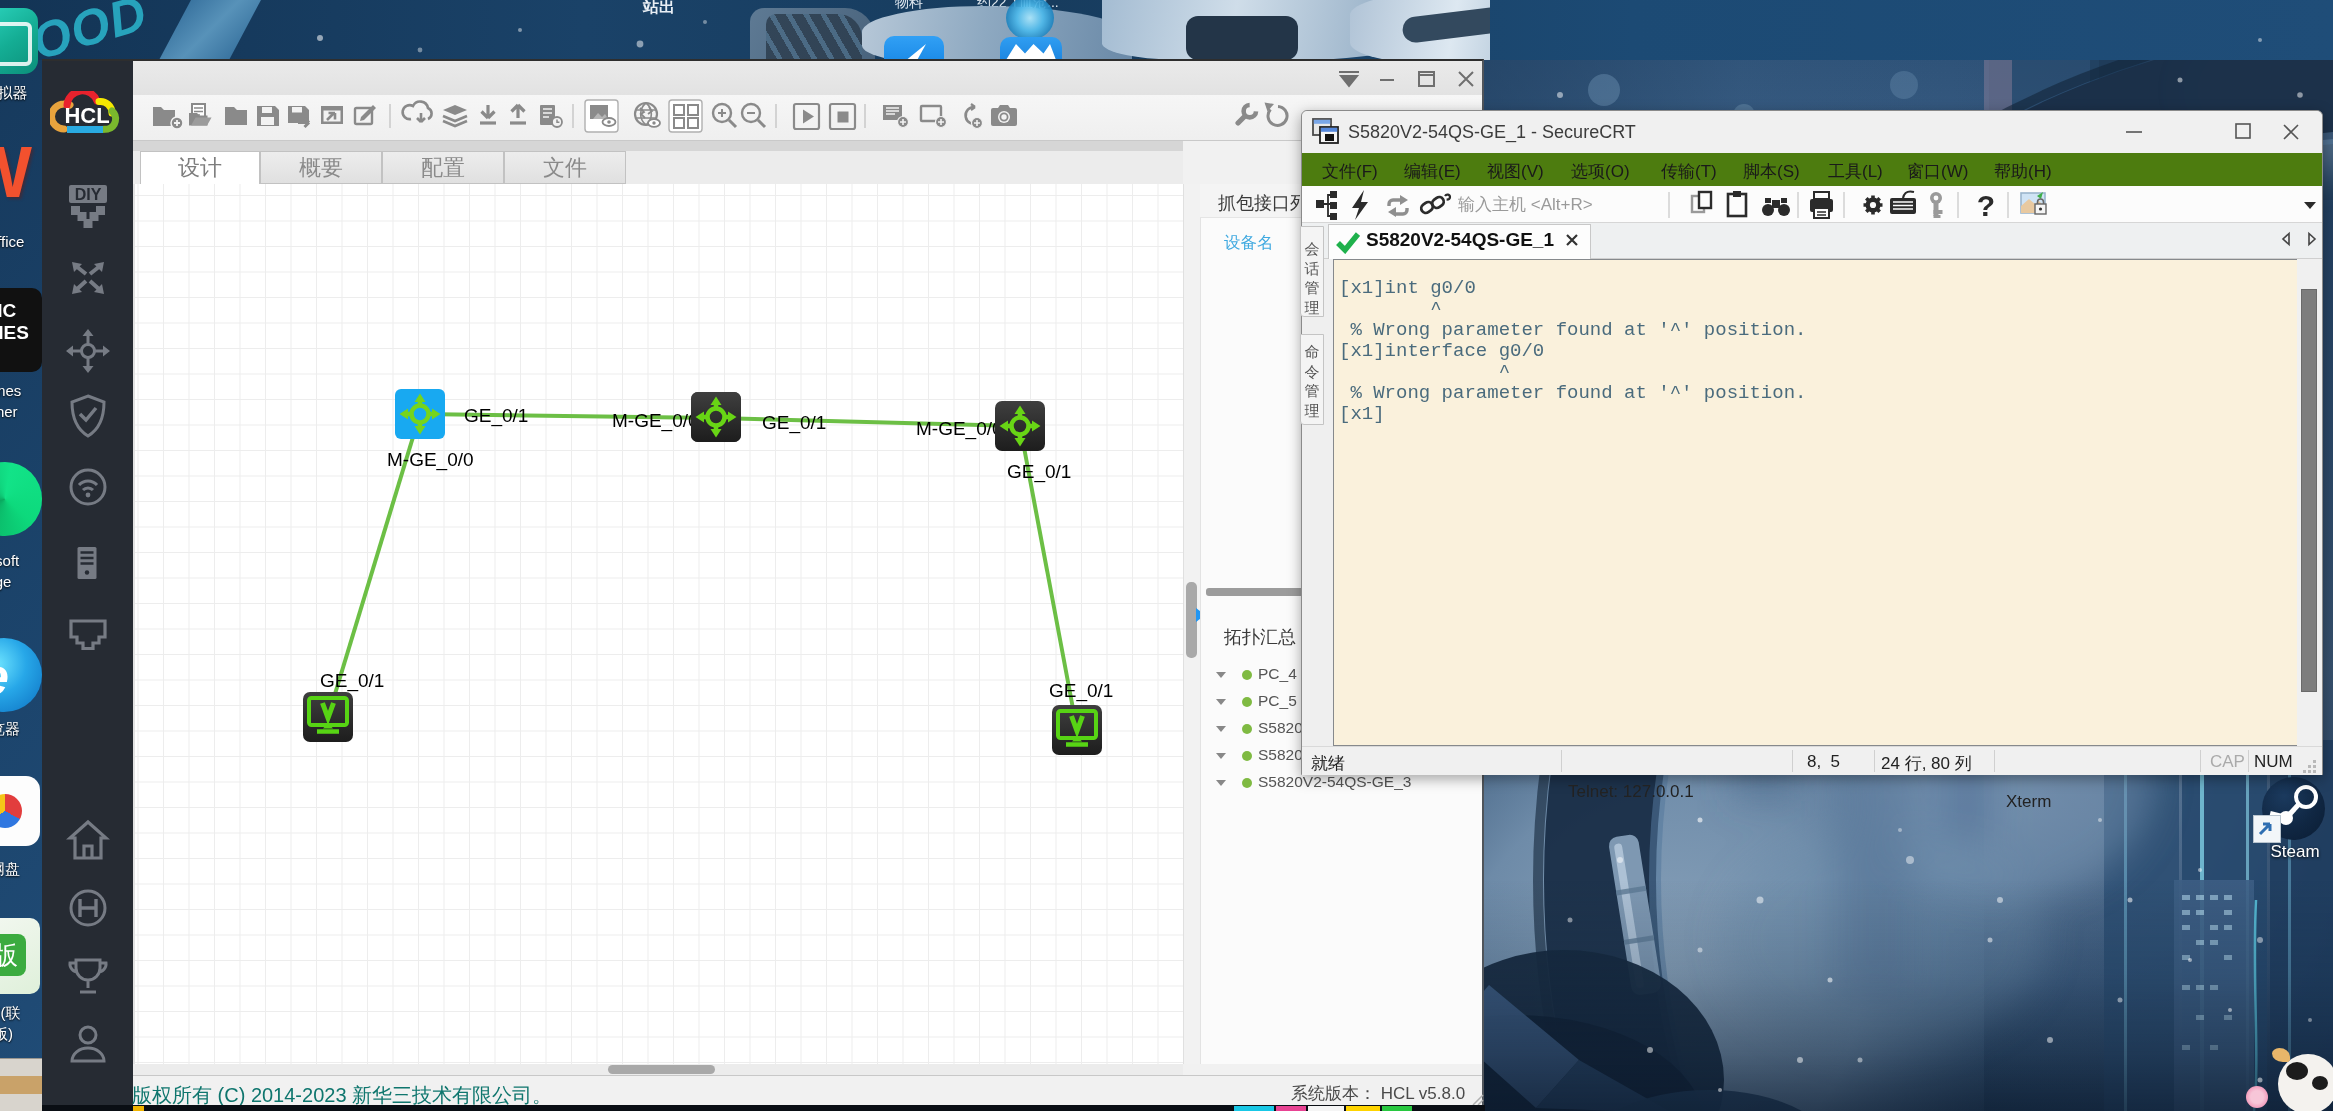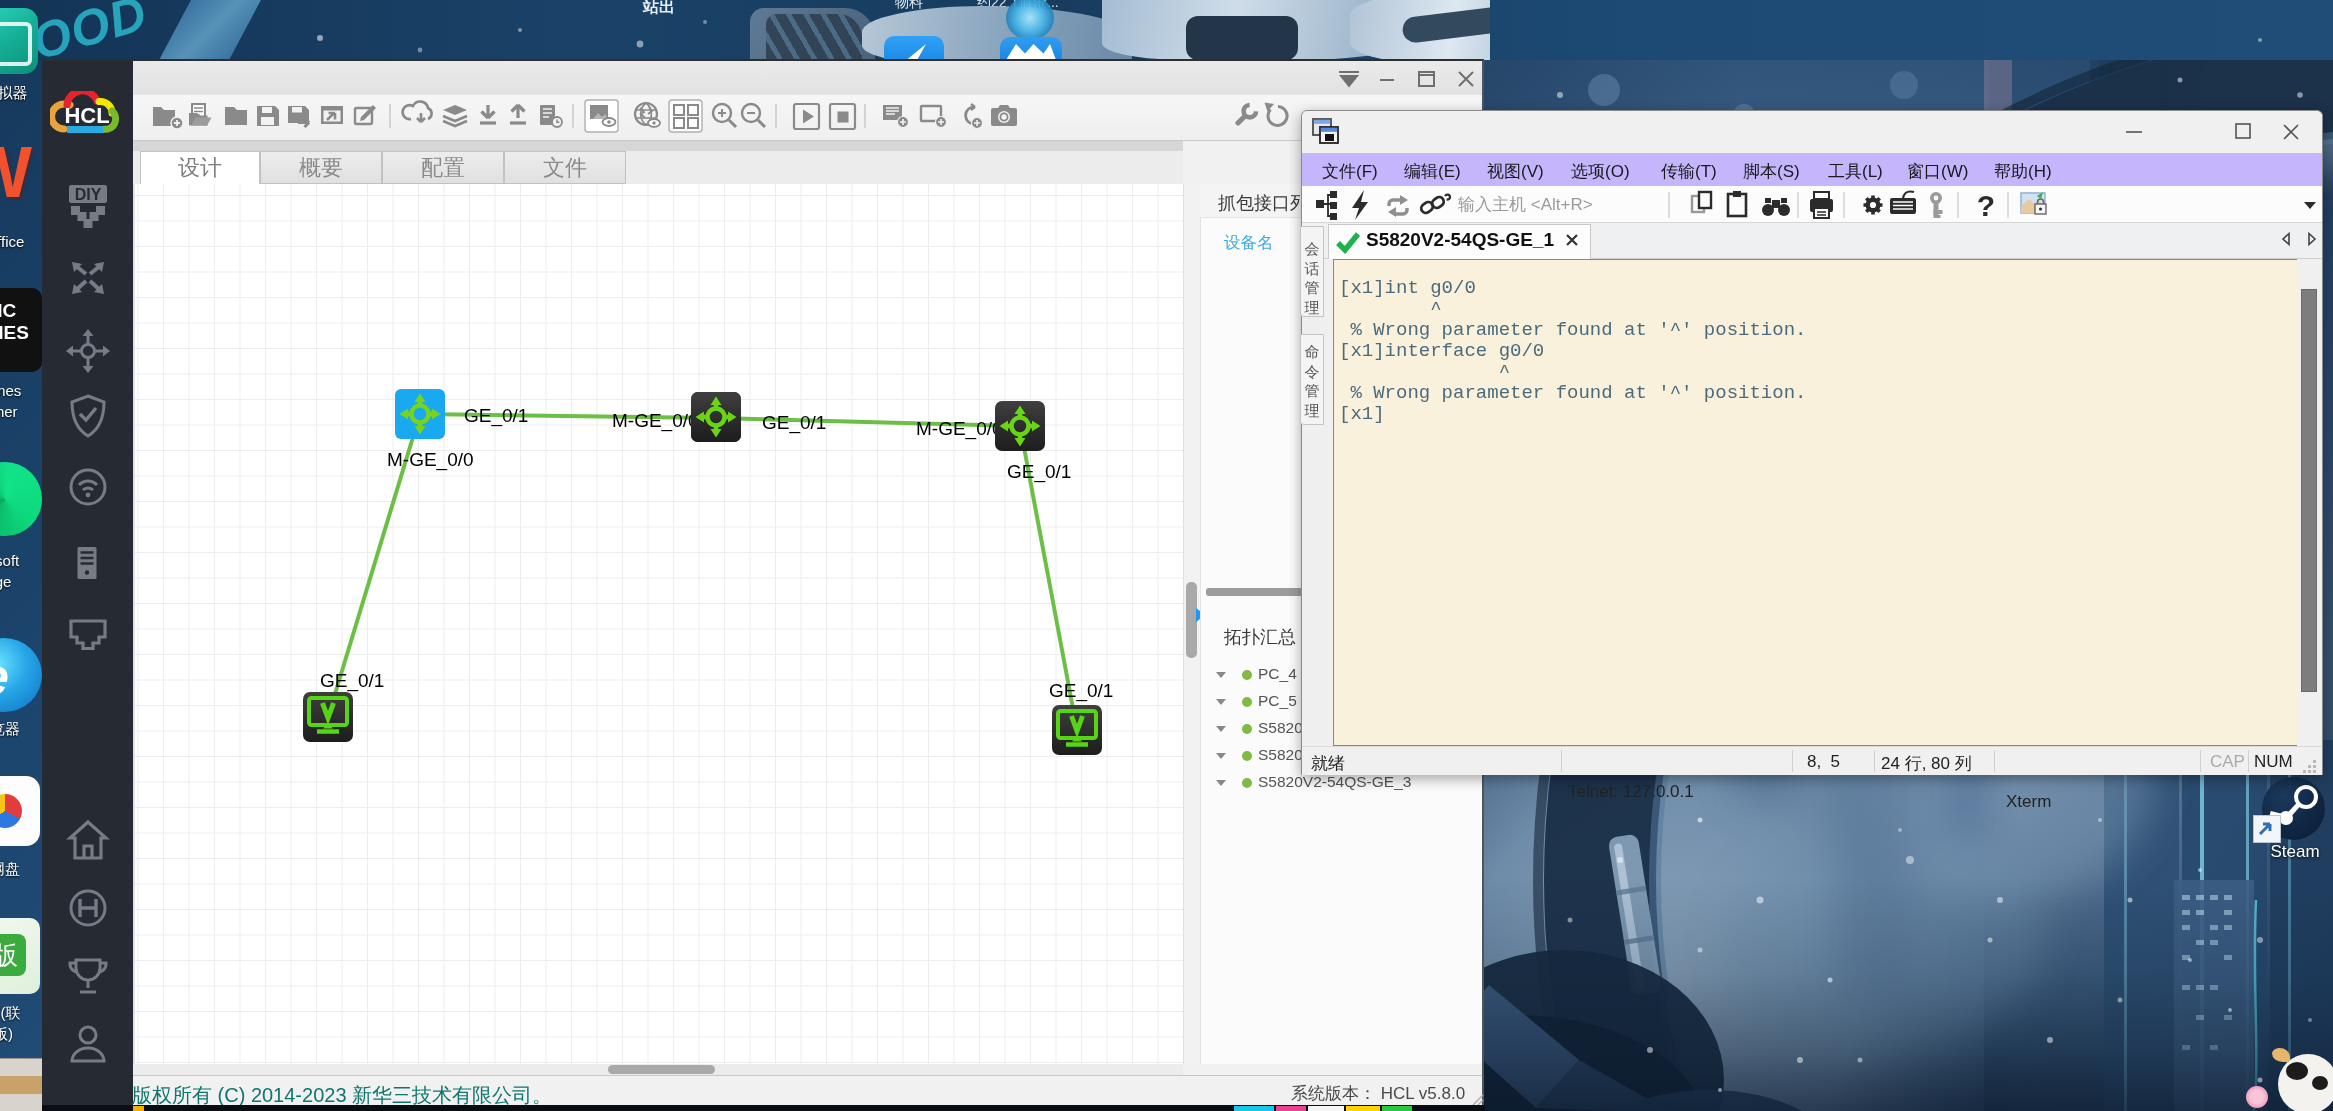--- a/index.html
+++ b/index.html
@@ -552,29 +552,30 @@
   <div id="crt" class="abs" style="left:1301px;top:110px;width:1022px;height:665px;background:#f2f2f2;border:1px solid #8a8a8a;border-radius:6px 6px 0 0;box-sizing:border-box;box-shadow:0 4px 14px rgba(0,0,0,0.35);">
 
     <div class="abs" style="left:0;top:0;width:1020px;height:42px;background:#f0f0f0;border-radius:6px 6px 0 0;"></div>
     <svg class="abs" style="left:9px;top:6px;" width="30" height="30" viewBox="0 0 30 30">
       <rect x="2" y="2" width="18" height="16" fill="#e8e8e8" stroke="#4a4a4a" stroke-width="1.8"></rect>
       <rect x="2.8" y="2.8" width="16.4" height="4" fill="#7aa7e8"></rect>
       <rect x="9" y="10" width="18" height="16" fill="#f5f5f5" stroke="#222" stroke-width="1.8"></rect>
       <rect x="9.8" y="10.8" width="16.4" height="4" fill="#5588dd"></rect>
       <rect x="14" y="17" width="9" height="7" fill="#111"></rect>
     </svg>
+    <div class="abs" style="left:46px;top:11px;width:500px;height:22px;font-size:18px;color:#3c3c3c;">S5820V2-54QS-GE_1 - SecureCRT</div>
     <svg class="abs" style="left:815px;top:11px;" width="200" height="20" viewBox="0 0 200 20">
       <g stroke="#555" fill="none" stroke-width="1.6">
         <path d="M9 10 H25"></path>
         <rect x="119" y="2" width="14" height="14"></rect>
         <path d="M167 3 L181 17 M181 3 L167 17"></path>
       </g>
     </svg>
 
-    <div class="abs" style="left:0;top:42px;width:1020px;height:33px;background:#c4b5fd;font-size:17px;color:#1a1a1a;">
+    <div class="abs" style="left:0;top:42px;width:1020px;height:33px;background:#4d7c0f;font-size:17px;color:#1a1a1a;">
       <span class="abs" style="left:20px;top:7px;">文件(F)</span>
       <span class="abs" style="left:102px;top:7px;">编辑(E)</span>
       <span class="abs" style="left:185px;top:7px;">视图(V)</span>
       <span class="abs" style="left:269px;top:7px;">选项(O)</span>
       <span class="abs" style="left:359px;top:7px;">传输(T)</span>
       <span class="abs" style="left:441px;top:7px;">脚本(S)</span>
       <span class="abs" style="left:526px;top:7px;">工具(L)</span>
       <span class="abs" style="left:605px;top:7px;">窗口(W)</span>
       <span class="abs" style="left:692px;top:7px;">帮助(H)</span>
     </div>

